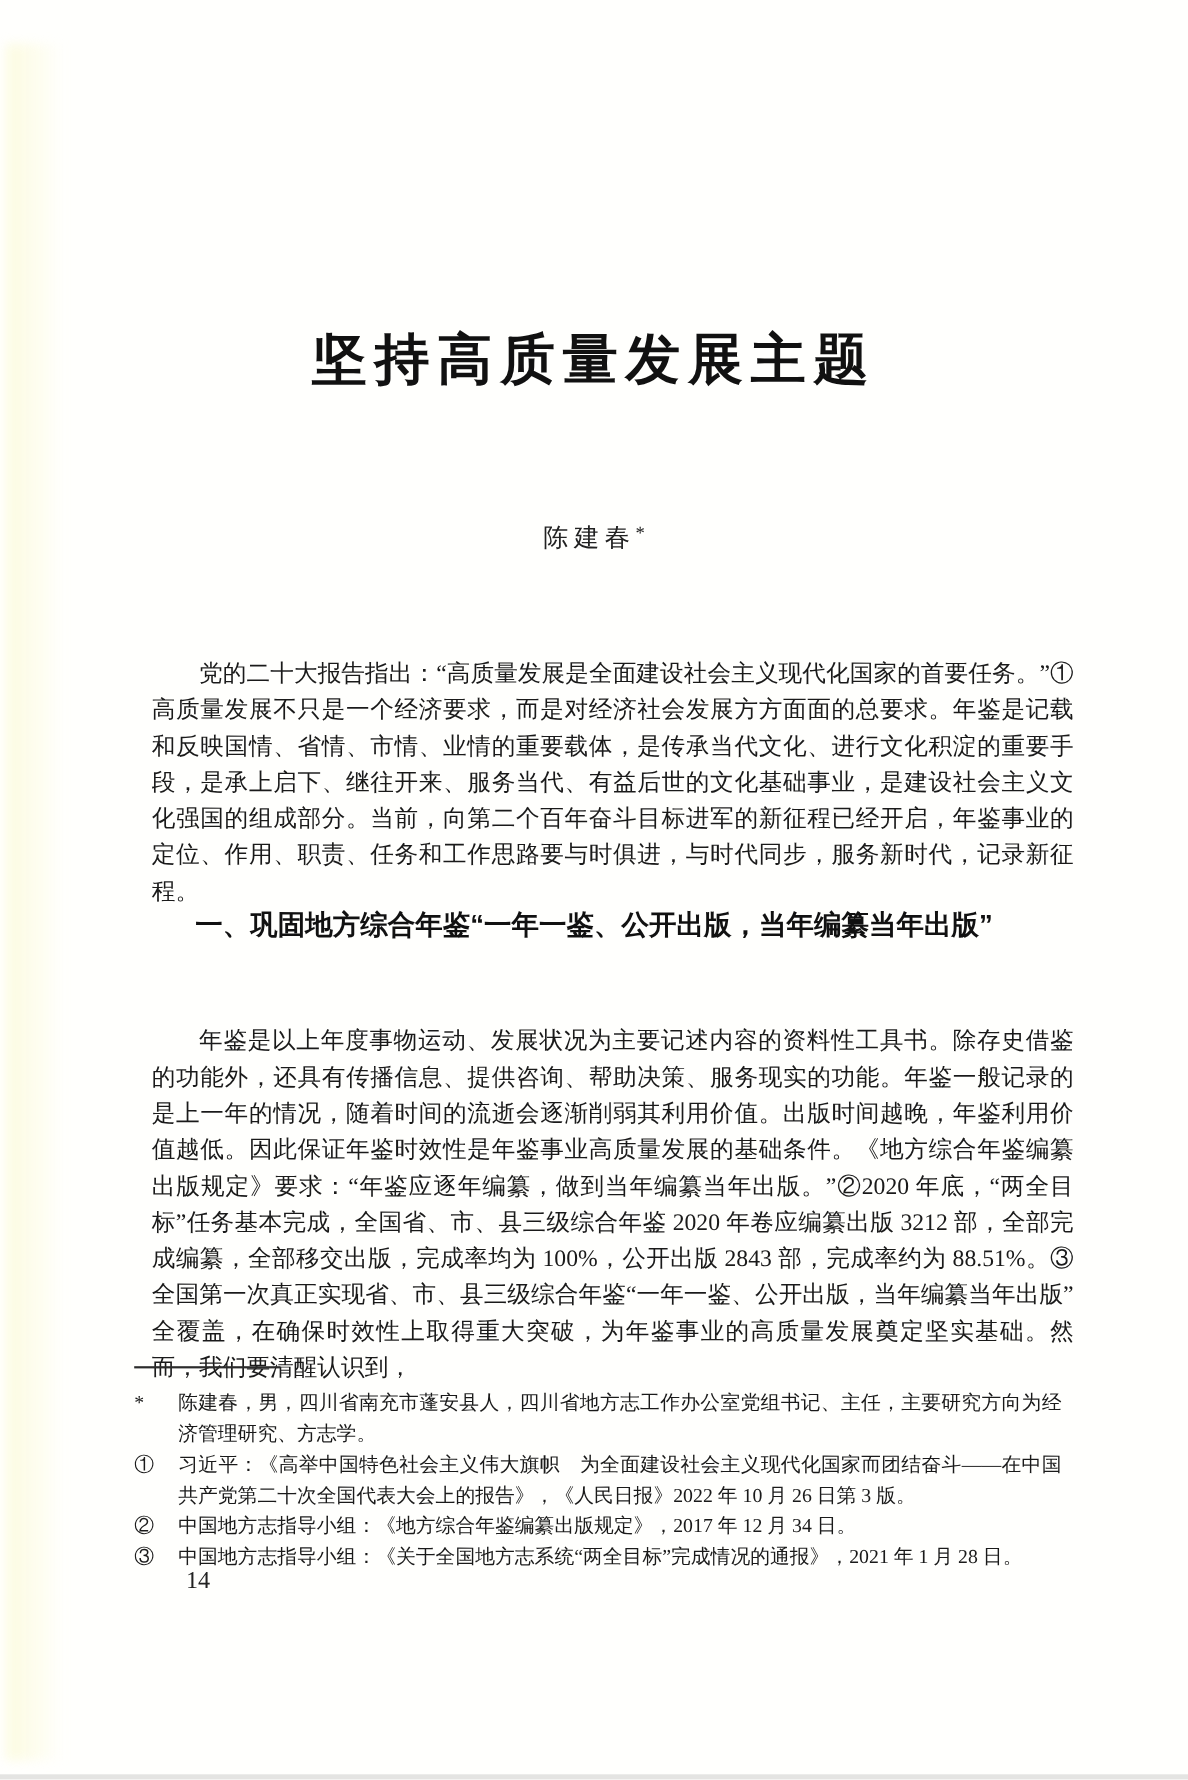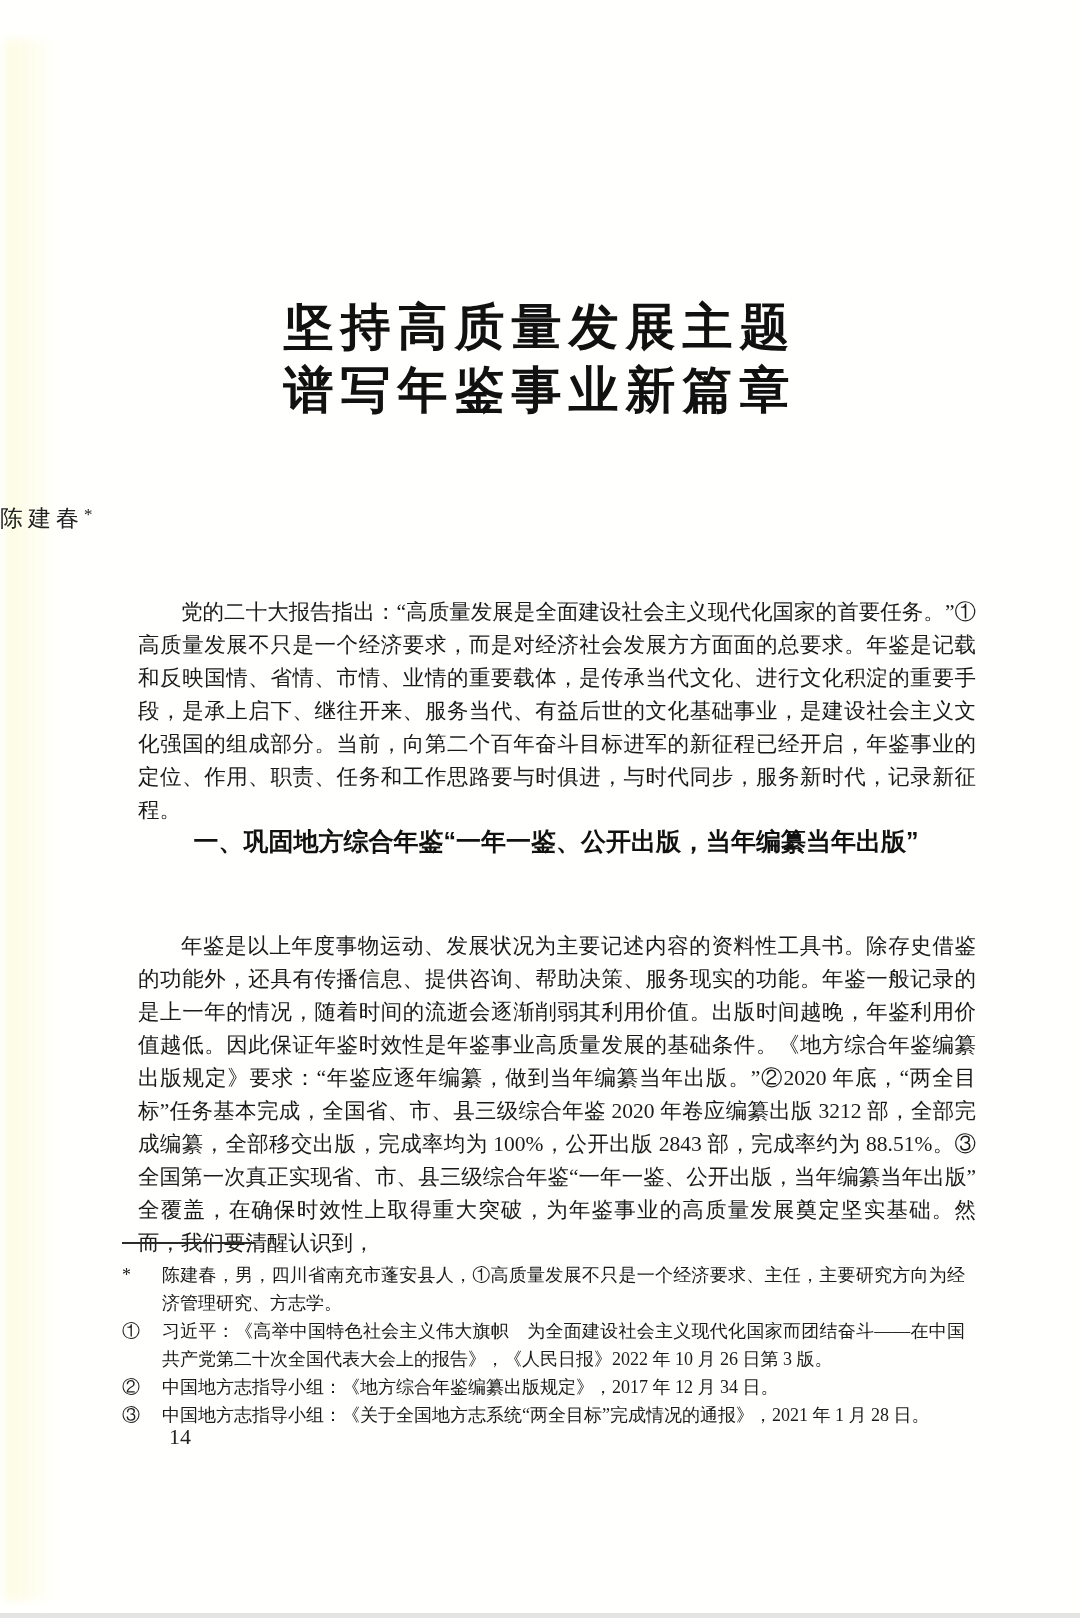--- a/index.html
+++ b/index.html
@@ -45,24 +45,24 @@
     width: 1080px;
     text-align: center;
     font-weight: bold;
     font-size: 50px;
     line-height: 63px;
     letter-spacing: 7px;
     color: #111;
   }
   .author-line {
     position: absolute;
-    top: 503px;
+    top: 473px;
     left: 0;
     width: 1080px;
-    text-align: left;
+    text-align: center;
     font-size: 23px;
     letter-spacing: 5px;
     color: #222;
   }
   .author-line sup {
     font-size: 17px;
     letter-spacing: 0;
     vertical-align: 6px;
   }
   .body-par {
@@ -74,21 +74,21 @@
     text-align: justify;
     text-justify: inter-character;
     text-indent: 2em;
     color: #1a1a1a;
   }
   .par-1 { top: 596px; }
   .par-2 { top: 930px; }
   .section-heading {
     position: absolute;
     top: 820px;
-    left: 76px;
+    left: 60px;
     width: 960px;
     text-align: center;
     font-family: "Liberation Sans", "DejaVu Sans", sans-serif;
     font-weight: bold;
     font-size: 25px;
     line-height: 43px;
     color: #111;
   }
   .footnote-divider {
     position: absolute;
@@ -131,41 +131,40 @@
 </style>
 </head>
 <body>
 
 <div class="page">
 
   <div class="scan-tint-left"></div>
 
   <div class="doc-title">
     <div>坚持高质量发展主题</div>
-    <div>谱写年鉴事业新篇章</div>
   </div>
 
   <div class="author-line">
     <span>陈建春</span><sup>*</sup>
   </div>
 
   <div class="body-par par-1">党的二十大报告指出：“高质量发展是全面建设社会主义现代化国家的首要任务。”①高质量发展不只是一个经济要求，而是对经济社会发展方方面面的总要求。年鉴是记载和反映国情、省情、市情、业情的重要载体，是传承当代文化、进行文化积淀的重要手段，是承上启下、继往开来、服务当代、有益后世的文化基础事业，是建设社会主义文化强国的组成部分。当前，向第二个百年奋斗目标进军的新征程已经开启，年鉴事业的定位、作用、职责、任务和工作思路要与时俱进，与时代同步，服务新时代，记录新征程。</div>
 
   <div class="section-heading">
     <div>一、巩固地方综合年鉴“一年一鉴、公开出版，当年编纂当年出版”</div>
   </div>
 
   <div class="body-par par-2">年鉴是以上年度事物运动、发展状况为主要记述内容的资料性工具书。除存史借鉴的功能外，还具有传播信息、提供咨询、帮助决策、服务现实的功能。年鉴一般记录的是上一年的情况，随着时间的流逝会逐渐削弱其利用价值。出版时间越晚，年鉴利用价值越低。因此保证年鉴时效性是年鉴事业高质量发展的基础条件。《地方综合年鉴编纂出版规定》要求：“年鉴应逐年编纂，做到当年编纂当年出版。”②2020 年底，“两全目标”任务基本完成，全国省、市、县三级综合年鉴 2020 年卷应编纂出版 3212 部，全部完成编纂，全部移交出版，完成率均为 100%，公开出版 2843 部，完成率约为 88.51%。③ 全国第一次真正实现省、市、县三级综合年鉴“一年一鉴、公开出版，当年编纂当年出版”全覆盖，在确保时效性上取得重大突破，为年鉴事业的高质量发展奠定坚实基础。然而，我们要清醒认识到，</div>
 
   <div class="footnote-divider"></div>
 
   <div class="footnotes">
     <div class="footnote-item">
       <span class="footnote-marker">*</span>
-      <span class="footnote-text">陈建春，男，四川省南充市蓬安县人，①高质量发展不只是一个经济要求、主任，主要研究方向为经济管理研究、方志学。</span>
+      <span class="footnote-text">陈建春，男，四川省南充市蓬安县人，四川省地方志工作办公室党组书记、主任，主要研究方向为经济管理研究、方志学。</span>
     </div>
     <div class="footnote-item">
       <span class="footnote-marker">①</span>
       <span class="footnote-text">习近平：《高举中国特色社会主义伟大旗帜　为全面建设社会主义现代化国家而团结奋斗——在中国共产党第二十次全国代表大会上的报告》，《人民日报》2022 年 10 月 26 日第 3 版。</span>
     </div>
     <div class="footnote-item">
       <span class="footnote-marker">②</span>
       <span class="footnote-text">中国地方志指导小组：《地方综合年鉴编纂出版规定》，2017 年 12 月 34 日。</span>
     </div>
     <div class="footnote-item">

